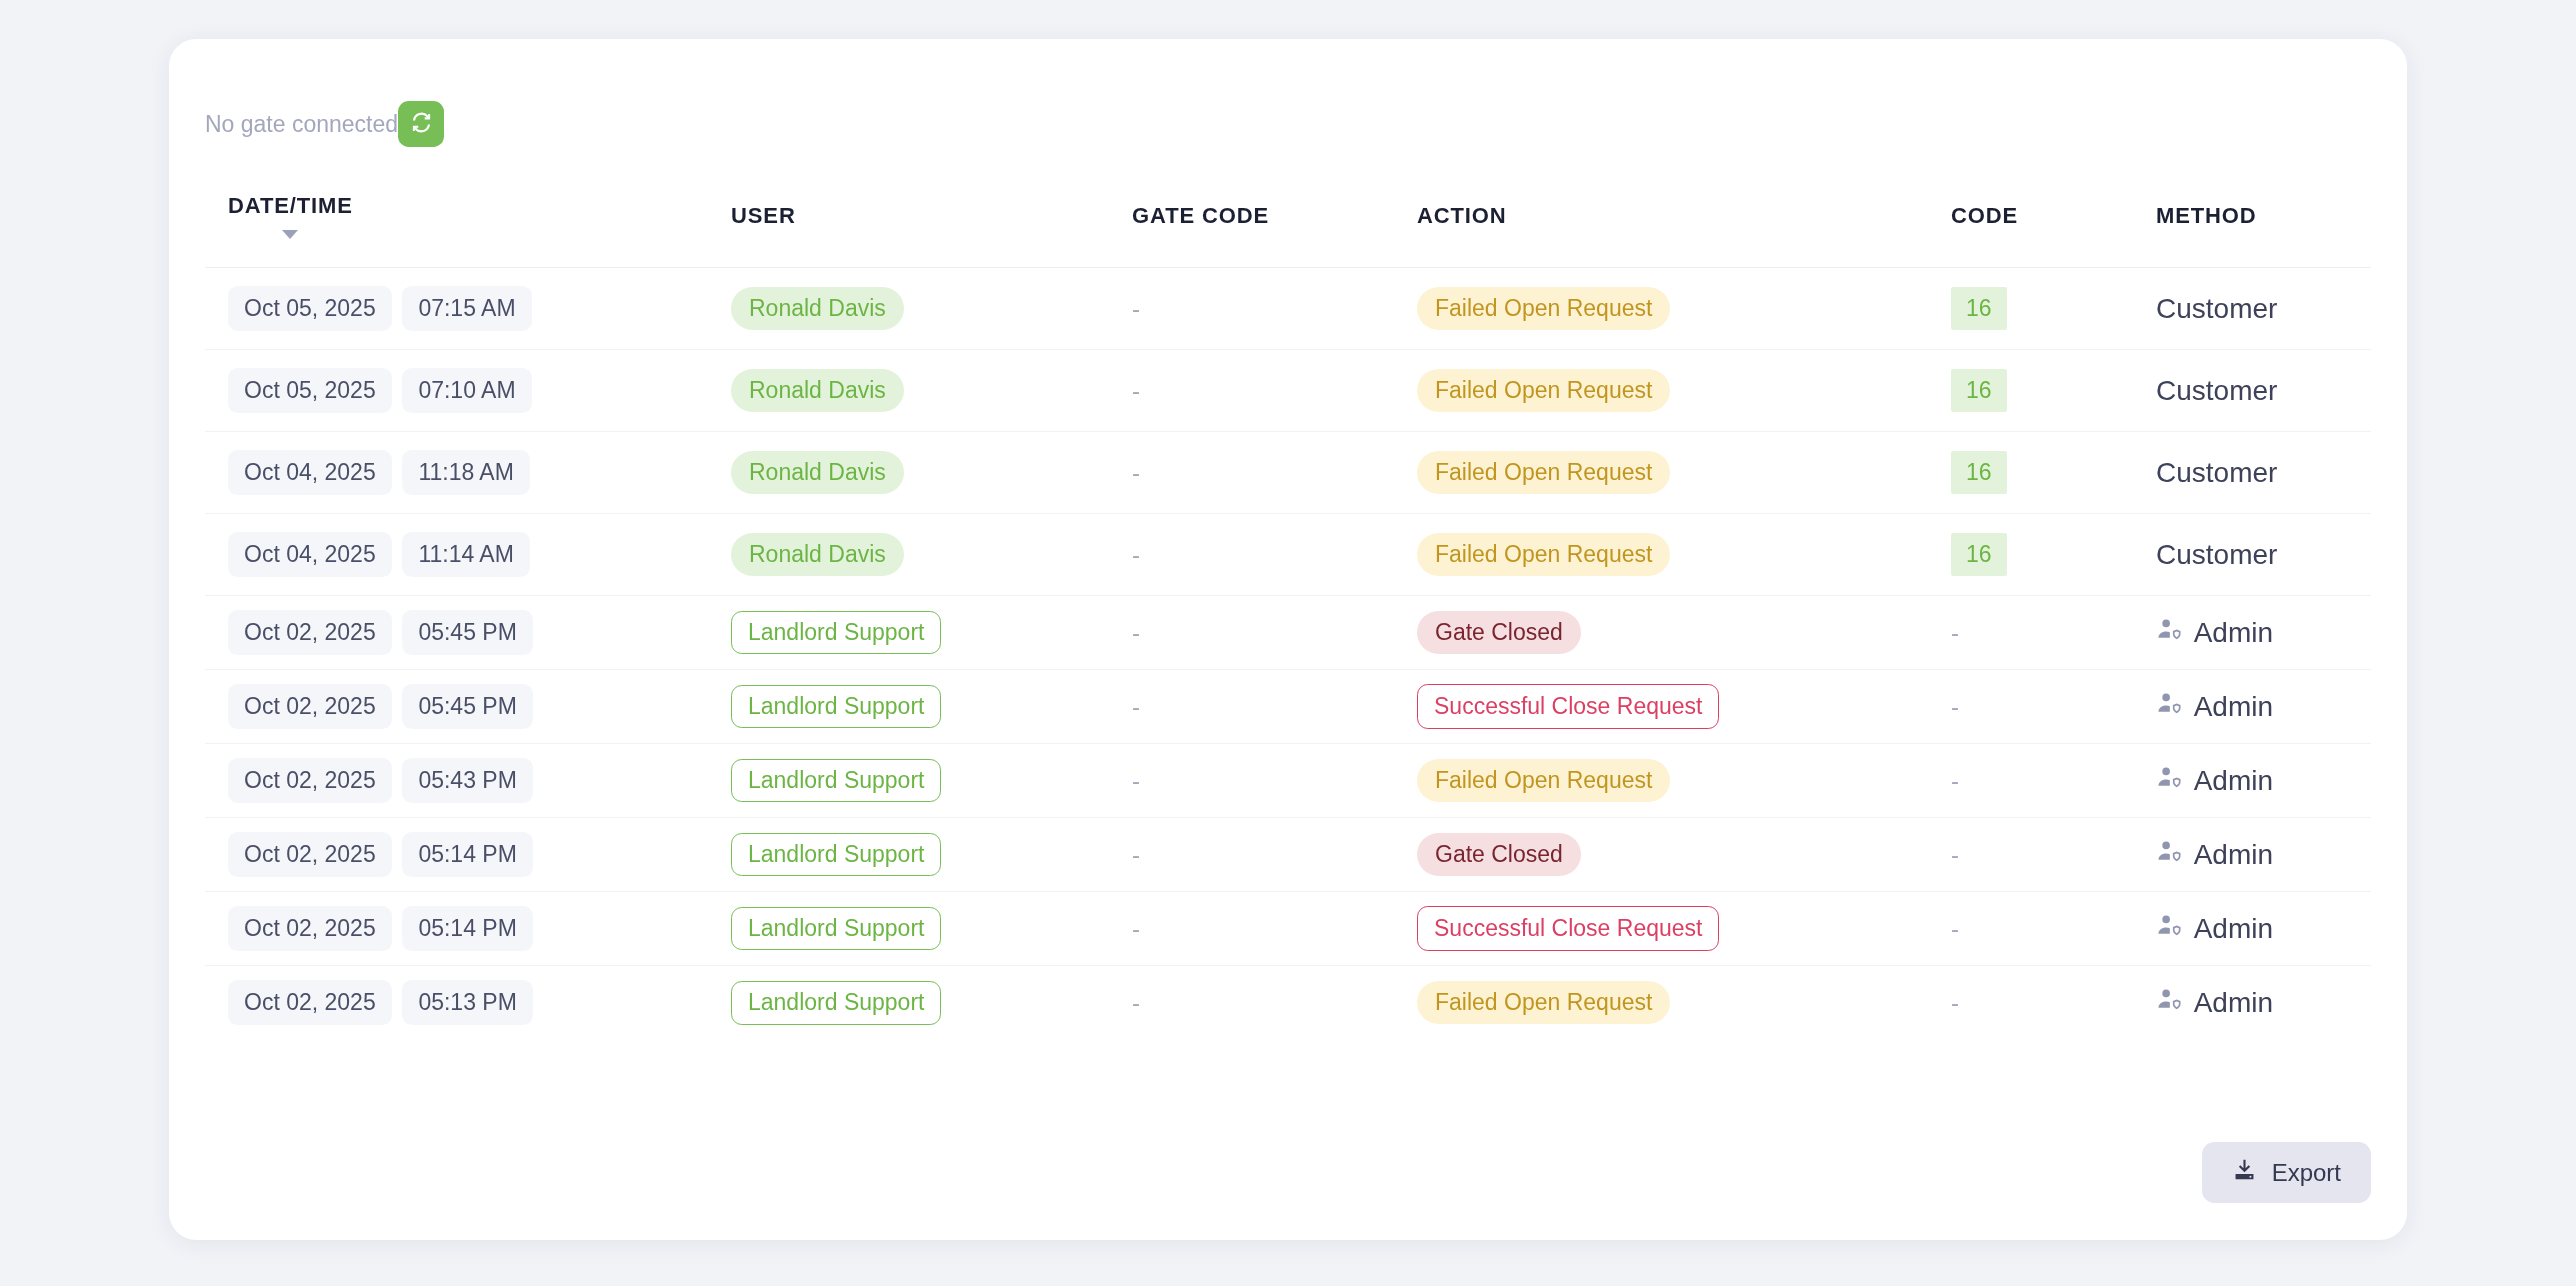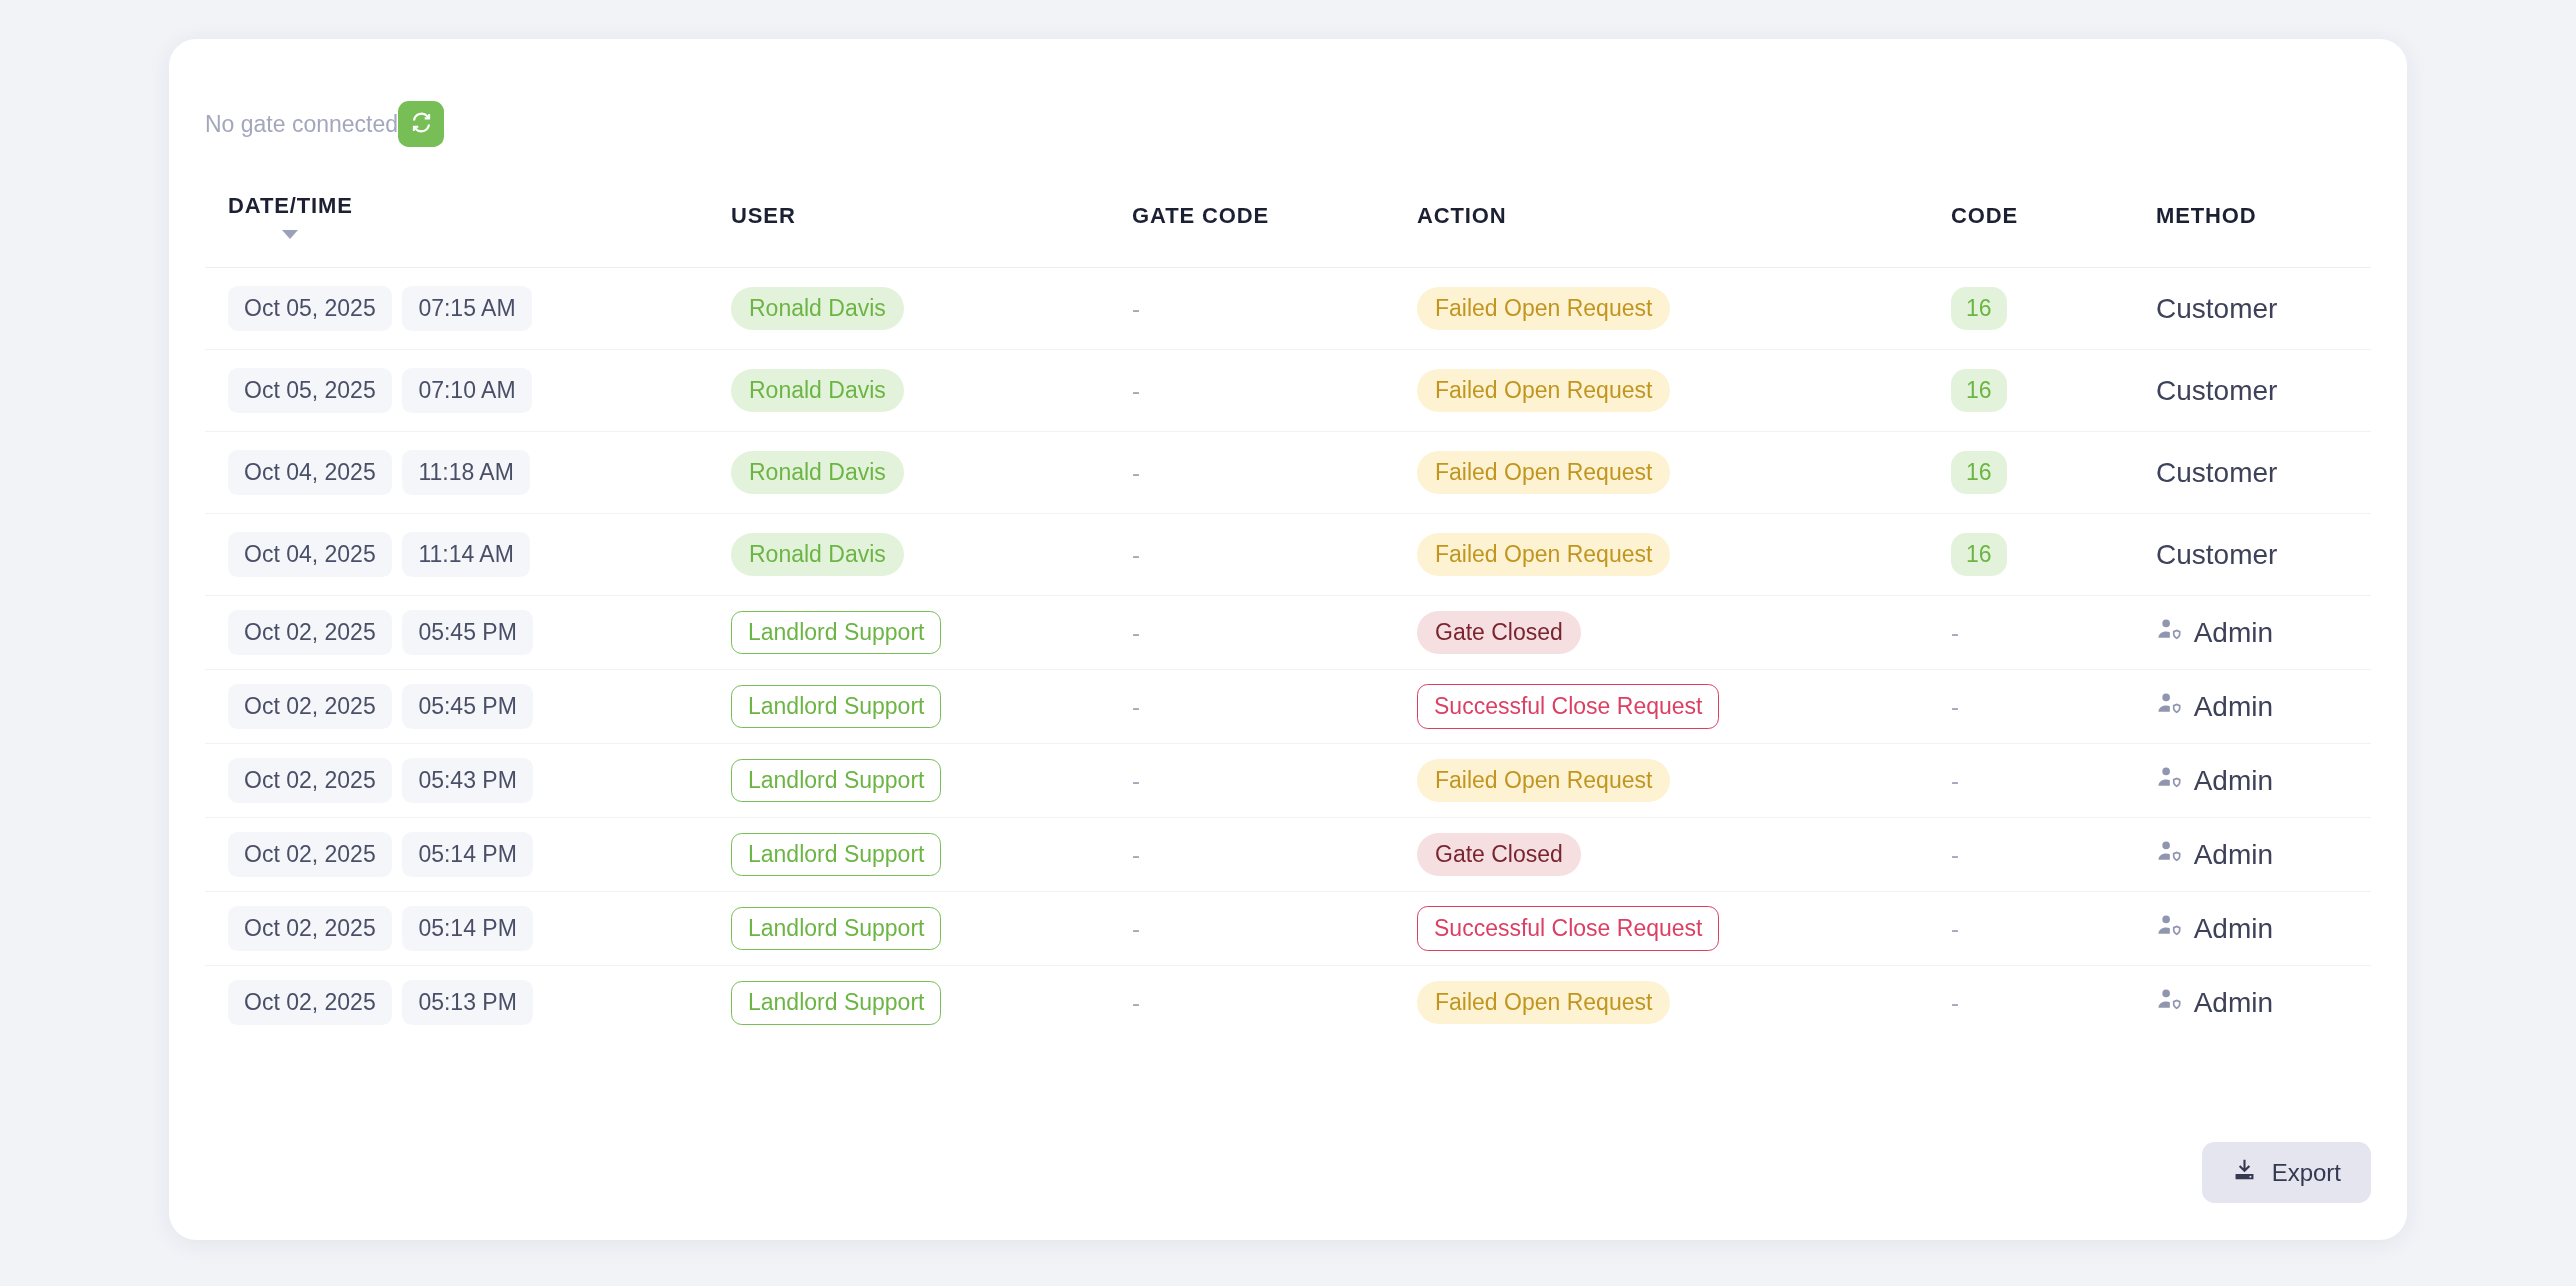--- a/index.html
+++ b/index.html
@@ -95,21 +95,21 @@
     display: inline-flex; align-items: center;
     border-radius: 890px;
     font-size: 23px; white-space: nowrap;
     padding: 8px 18px;
   }
   .pill-user-filled  { background: #e3f2da; color: #6cb544; }
   .pill-user-outline { background: #ffffff; color: #6cb544; border: 1.8px solid #76be55; border-radius: 10.7px; padding: 7.1px 16px; }
   .pill-warning { background: #fdf3d2; color: #c19520; }
   .pill-closed  { background: #f6dfe1; color: #7a2430; }
   .pill-danger-outline { background: #ffffff; color: #dc3f63; border: 1.8px solid #dc3f63; border-radius: 10.7px; padding: 8px 16px; }
-  .pill-units { background: #e3f2da; color: #6cb544; border-radius: 15px; padding: 8px 15px; }
+  .pill-units { background: #e3f2da; color: #6cb544; border-radius: 2px; padding: 8px 15px; }
   .dash { color: #a3a7bd; font-size: 24px; }
   .method-cell { display: inline-flex; align-items: center; gap: 10.7px; }
   .method-text { font-size: 28px; color: #3d4259; }
 
   
   .footer { position: absolute; right: 36px; bottom: 37px; }
   .btn-export {
     display: inline-flex; align-items: center; gap: 14.3px;
     height: 61px; padding: 8px 30px;
     background: #e4e5ef; color: #343850;

